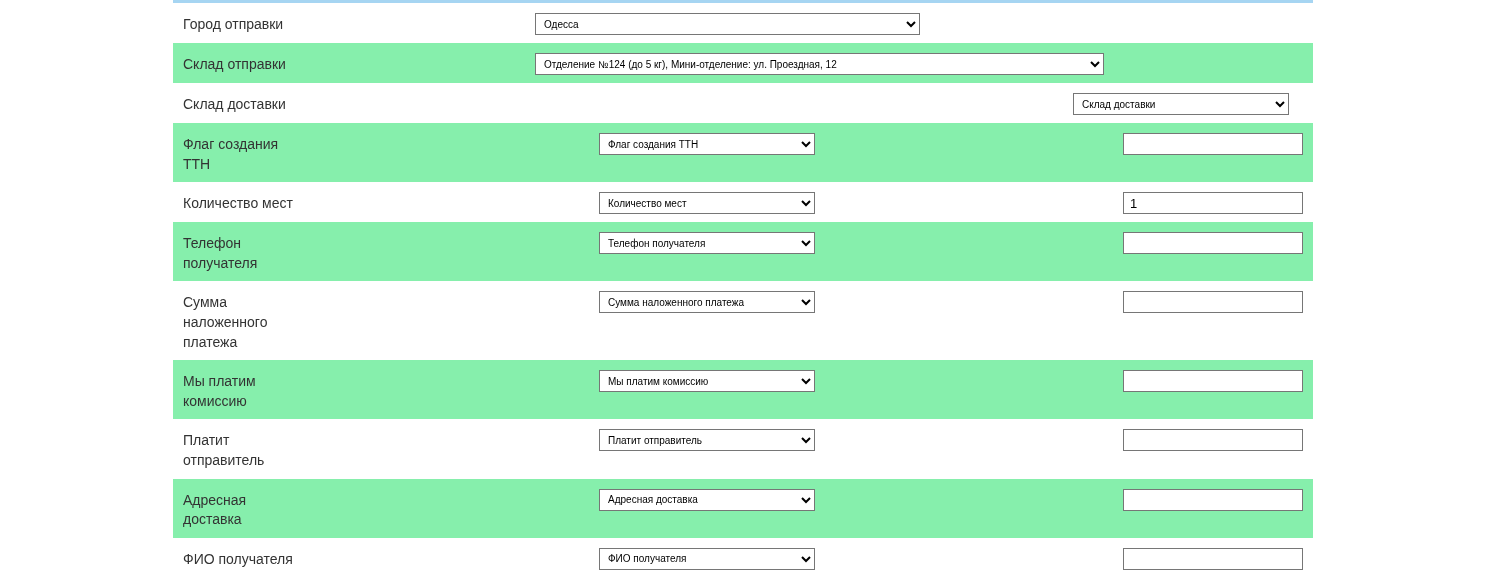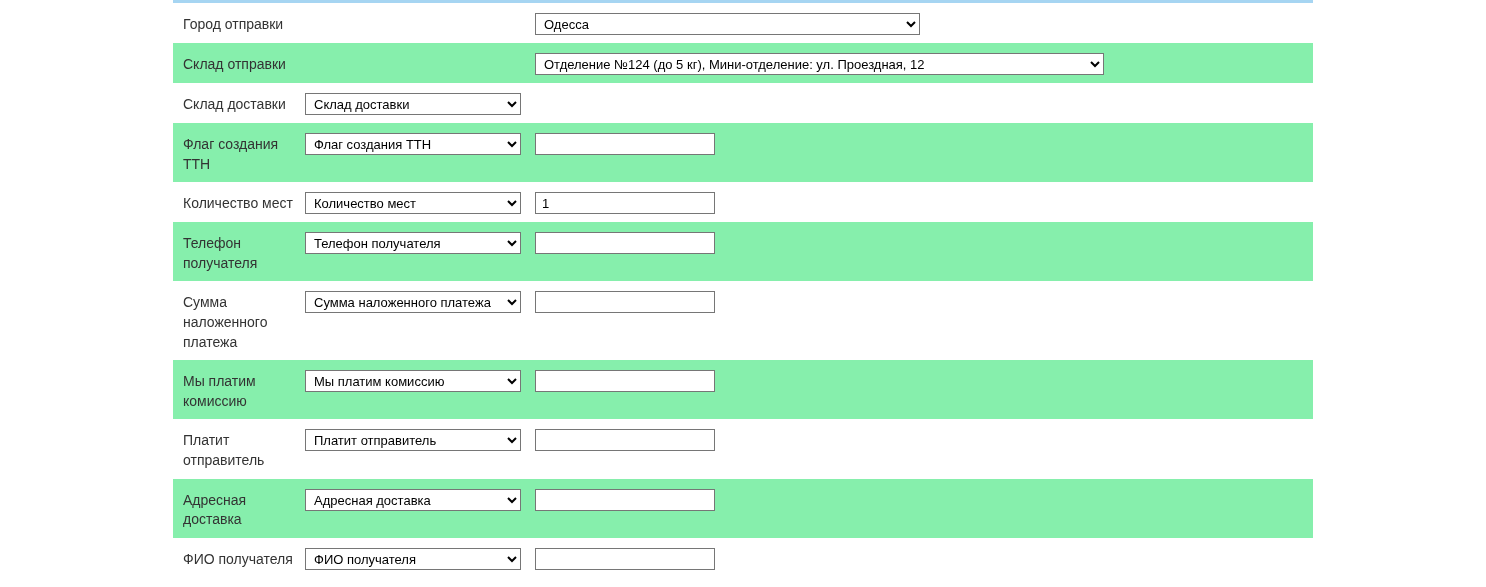--- a/index.html
+++ b/index.html
@@ -16,20 +16,21 @@
     .container {
       width: 1486px;
       padding-left: 173px;
       padding-right: 173px;
     }
     .row {
       display: flex;
       align-items: flex-start;
       padding: 8px 10px;
       min-height: 36px;
+      justify-content: space-between;
     }
     .row.blue {
       background: #86efac;
     }
     .row.white {
       background: #fff;
     }
     .col-label {
       width: 122px;
       padding-top: 4px;
@@ -54,21 +55,21 @@
     }
     .col-full-select {
       flex: 1;
       display: flex;
       align-items: flex-start;
       padding-top: 2px;
       padding-left: 230px;
     }
     select {
       font-family: Arial, Helvetica, sans-serif;
-      font-size: 13px;
+      font-size: 10px;
       padding: 2px 4px;
       border: 1px solid #767676;
       background: #efefef;
       background: #fff;
       height: 22px;
     }
     select.small {
       width: 216px;
     }
     select.wide {

